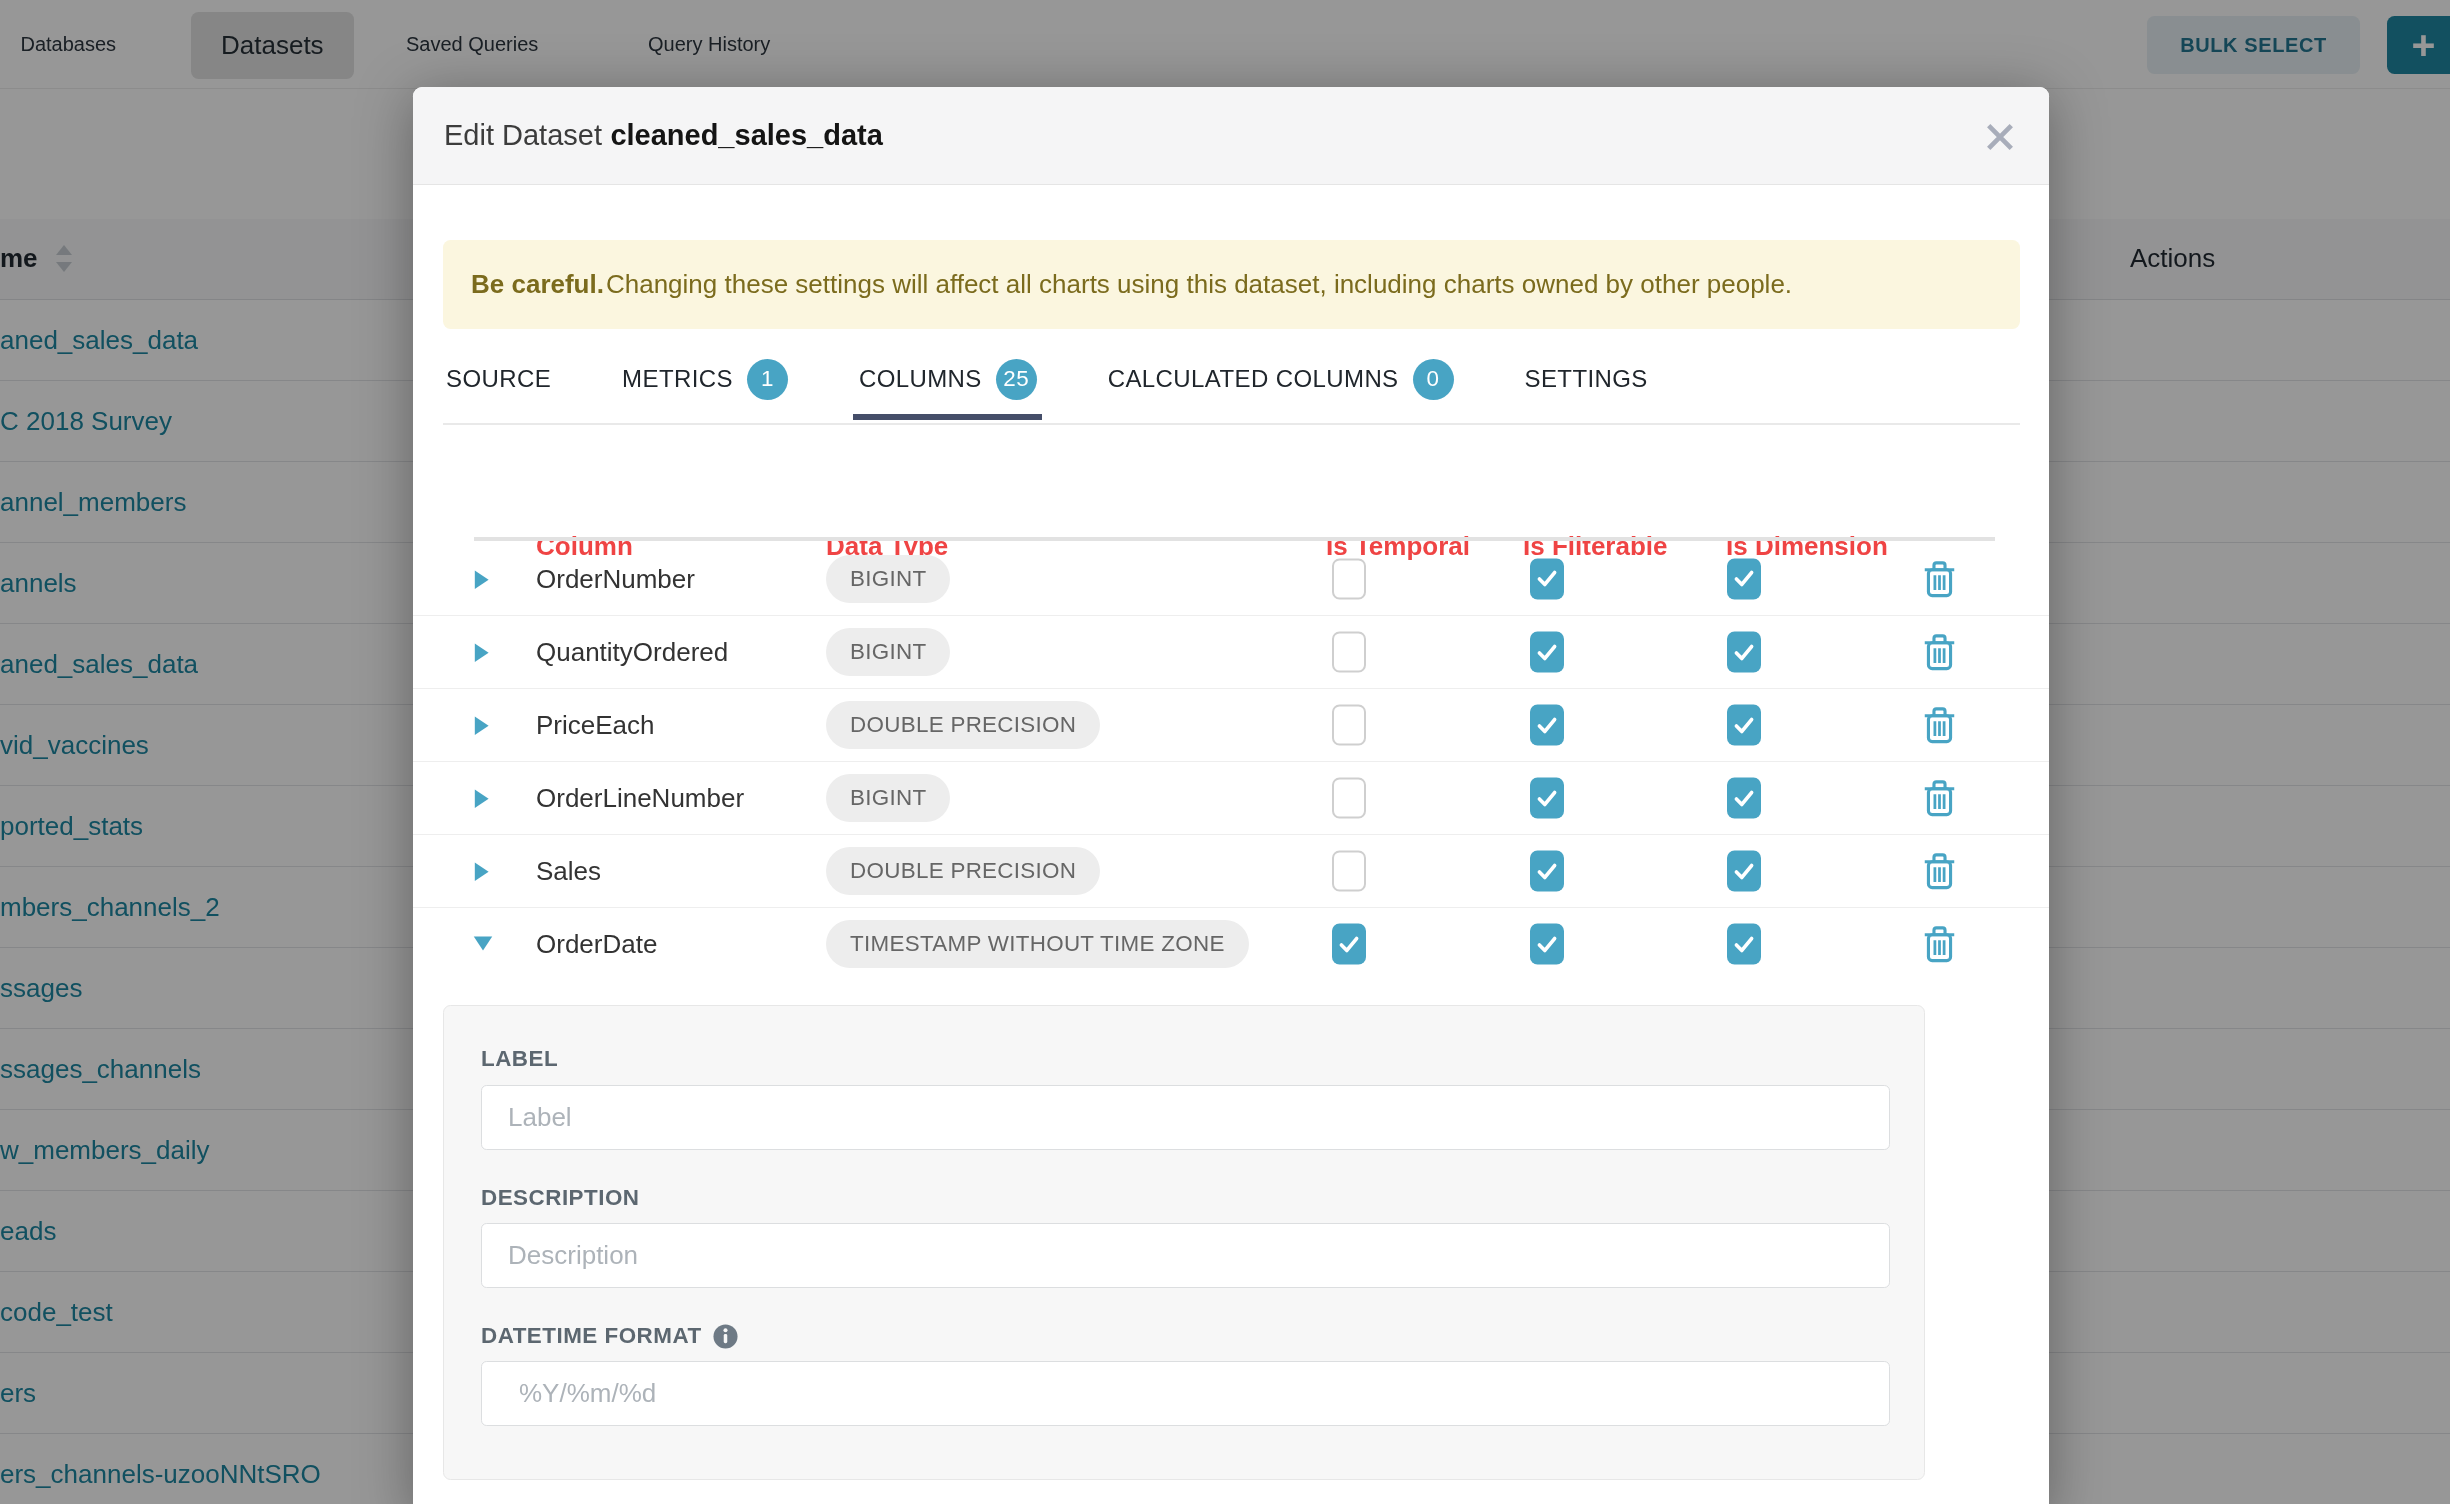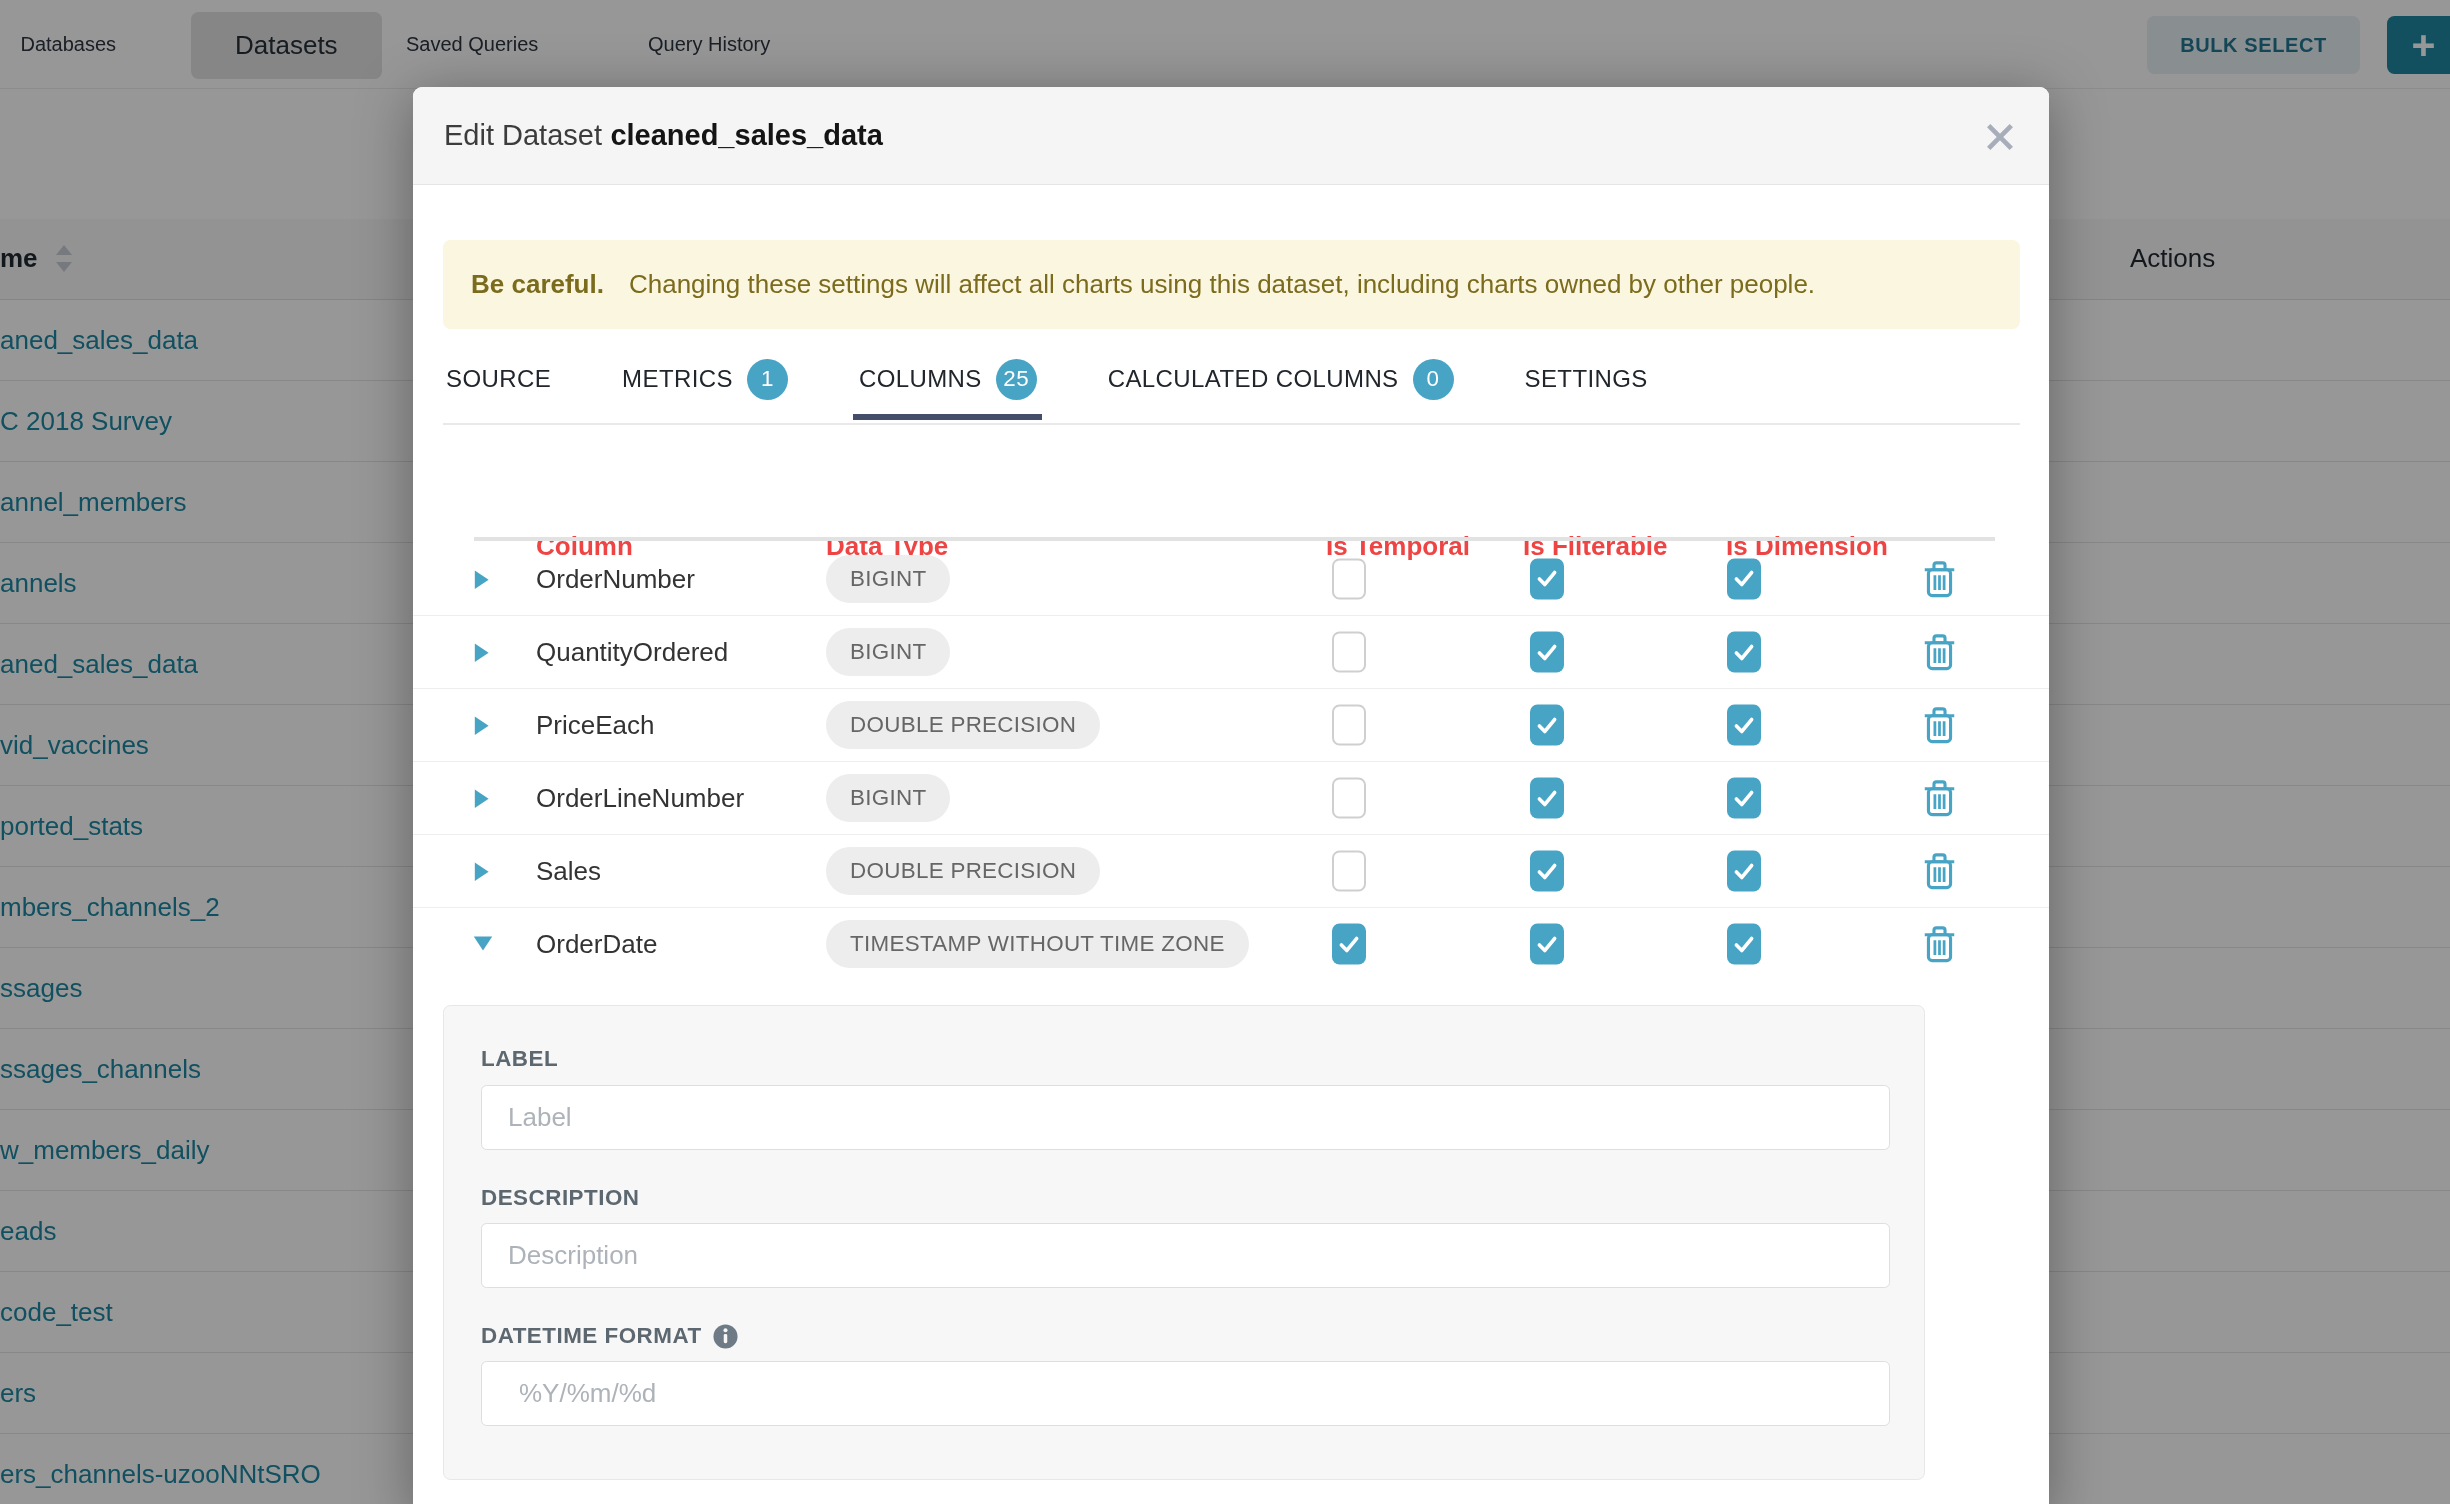--- a/index.html
+++ b/index.html
@@ -3,21 +3,21 @@
 <meta charset="utf-8">
 <style>
   * { margin:0; padding:0; box-sizing:border-box; }
   html,body { width:2450px; height:1505px; }
   body { font-family:"Liberation Sans", sans-serif; background:#fff; overflow:hidden; }
   #screen { position:relative; width:2450px; height:1505px; overflow:hidden; background:#fff; }
 
   
   #topnav { position:absolute; left:0; top:0; width:2450px; height:89px; background:#fff; border-bottom:0.9px solid #ececec; }
   .nav-item { position:absolute; top:0; height:89px; display:flex; align-items:center; font-size:20px; color:#29323c; cursor:pointer; }
-  .nav-pill { position:absolute; top:12px; height:67px; padding:0 44px; display:flex; align-items:center; font-size:26px; color:#222b33; background:#e2e2e2; border-radius:7.5px; cursor:pointer; }
+  .nav-pill { position:absolute; top:12px; height:67px; padding:0 30px; display:flex; align-items:center; font-size:26px; color:#222b33; background:#e2e2e2; border-radius:7.5px; cursor:pointer; }
   #bulk-select-btn { position:absolute; left:2147px; top:16px; width:213px; height:58px; border-radius:7.5px; background:#e7f0f4; color:#1f7490; font-size:20px; font-weight:700; letter-spacing:0.6px; display:flex; align-items:center; justify-content:center; cursor:pointer; }
   #add-btn { position:absolute; left:2387px; top:16px; width:73px; height:58px; border-radius:7.5px; background:#1a85a0; color:#fff; font-size:41px; font-weight:600; display:flex; align-items:center; justify-content:center; cursor:pointer; }
 
   #filterbar { position:absolute; left:0; top:89px; width:2450px; height:130px; background:#fff; }
   .flabel { position:absolute; top:142px; font-size:26px; font-weight:700; color:#1d252e; }
   .fvalue { position:absolute; top:142px; font-size:26px; color:#6b737b; }
   .caret-down { position:absolute; width:0; height:0; border-left:10.3px solid transparent; border-right:10.3px solid transparent; border-top:13px solid #97a0a9; }
 
   #bg-thead { position:absolute; left:0; top:219px; width:2450px; height:81px; background:#f8f9fa; border-bottom:1.9px solid #dee1e4; }
   .bg-th { position:absolute; top:24px; font-size:26px; font-weight:600; color:#1d252e; }
@@ -34,21 +34,21 @@
   #overlay { position:absolute; inset:0; background:rgba(8,8,8,0.42); }
 
   
   #modal { position:absolute; left:413px; top:87px; width:1636px; height:1426px; background:#fff; border-radius:9.3px 9.3px 0 0; box-shadow:0 9.3px 56px rgba(0,0,0,.35); }
   #modal-header { position:absolute; left:0; top:0; width:100%; height:98px; background:#f5f5f6; border-bottom:0.9px solid #e5e5e5; border-radius:9.3px 9.3px 0 0; display:flex; align-items:center; padding-left:31px; }
   #modal-title { font-size:29px; color:#3c3c3c; }
   #modal-title b { color:#141414; font-weight:700; margin-left:8.4px; }
   #modal-close { position:absolute; right:28px; top:28px; width:43px; height:43px; display:flex; align-items:center; justify-content:center; cursor:pointer; }
 
   #warning-banner { position:absolute; left:30px; top:153px; width:1577px; height:89px; background:#fbf6df; border-radius:7.5px; display:flex; align-items:center; padding-left:28px; font-size:26px; color:#7b6b1d; }
-  #warning-banner b { font-weight:700; margin-right:25px; }
+  #warning-banner b { font-weight:700; margin-right:2px; }
 
   #tabs { position:absolute; left:33px; top:252px; height:80px; display:flex; align-items:center; gap:71px; }
   .tab { position:relative; height:80px; display:flex; align-items:center; font-size:24px; letter-spacing:0.4px; color:#20262c; cursor:pointer; white-space:nowrap; }
   .tab .badge { margin-left:14px; min-width:41px; height:41px; padding:0 7.5px; border-radius:20.5px; background:#48a4c4; color:#fff; font-size:22.4px; display:flex; align-items:center; justify-content:center; }
   .tab.active::after { content:""; position:absolute; left:-5.6px; right:-5.6px; bottom:-0.9px; height:5.6px; background:#454e69; }
   #tabs-underline { position:absolute; left:30px; top:336px; width:1577px; height:1.9px; background:#e9e9e9; }
 
   .col-th { position:absolute; top:396px; font-size:26px; font-weight:600; color:#ef4444;margin-top:48px; }
   #table-head-line { position:absolute; left:61px; top:450px; width:1521px; height:3.7px; background:#e2e2e2; }
 

